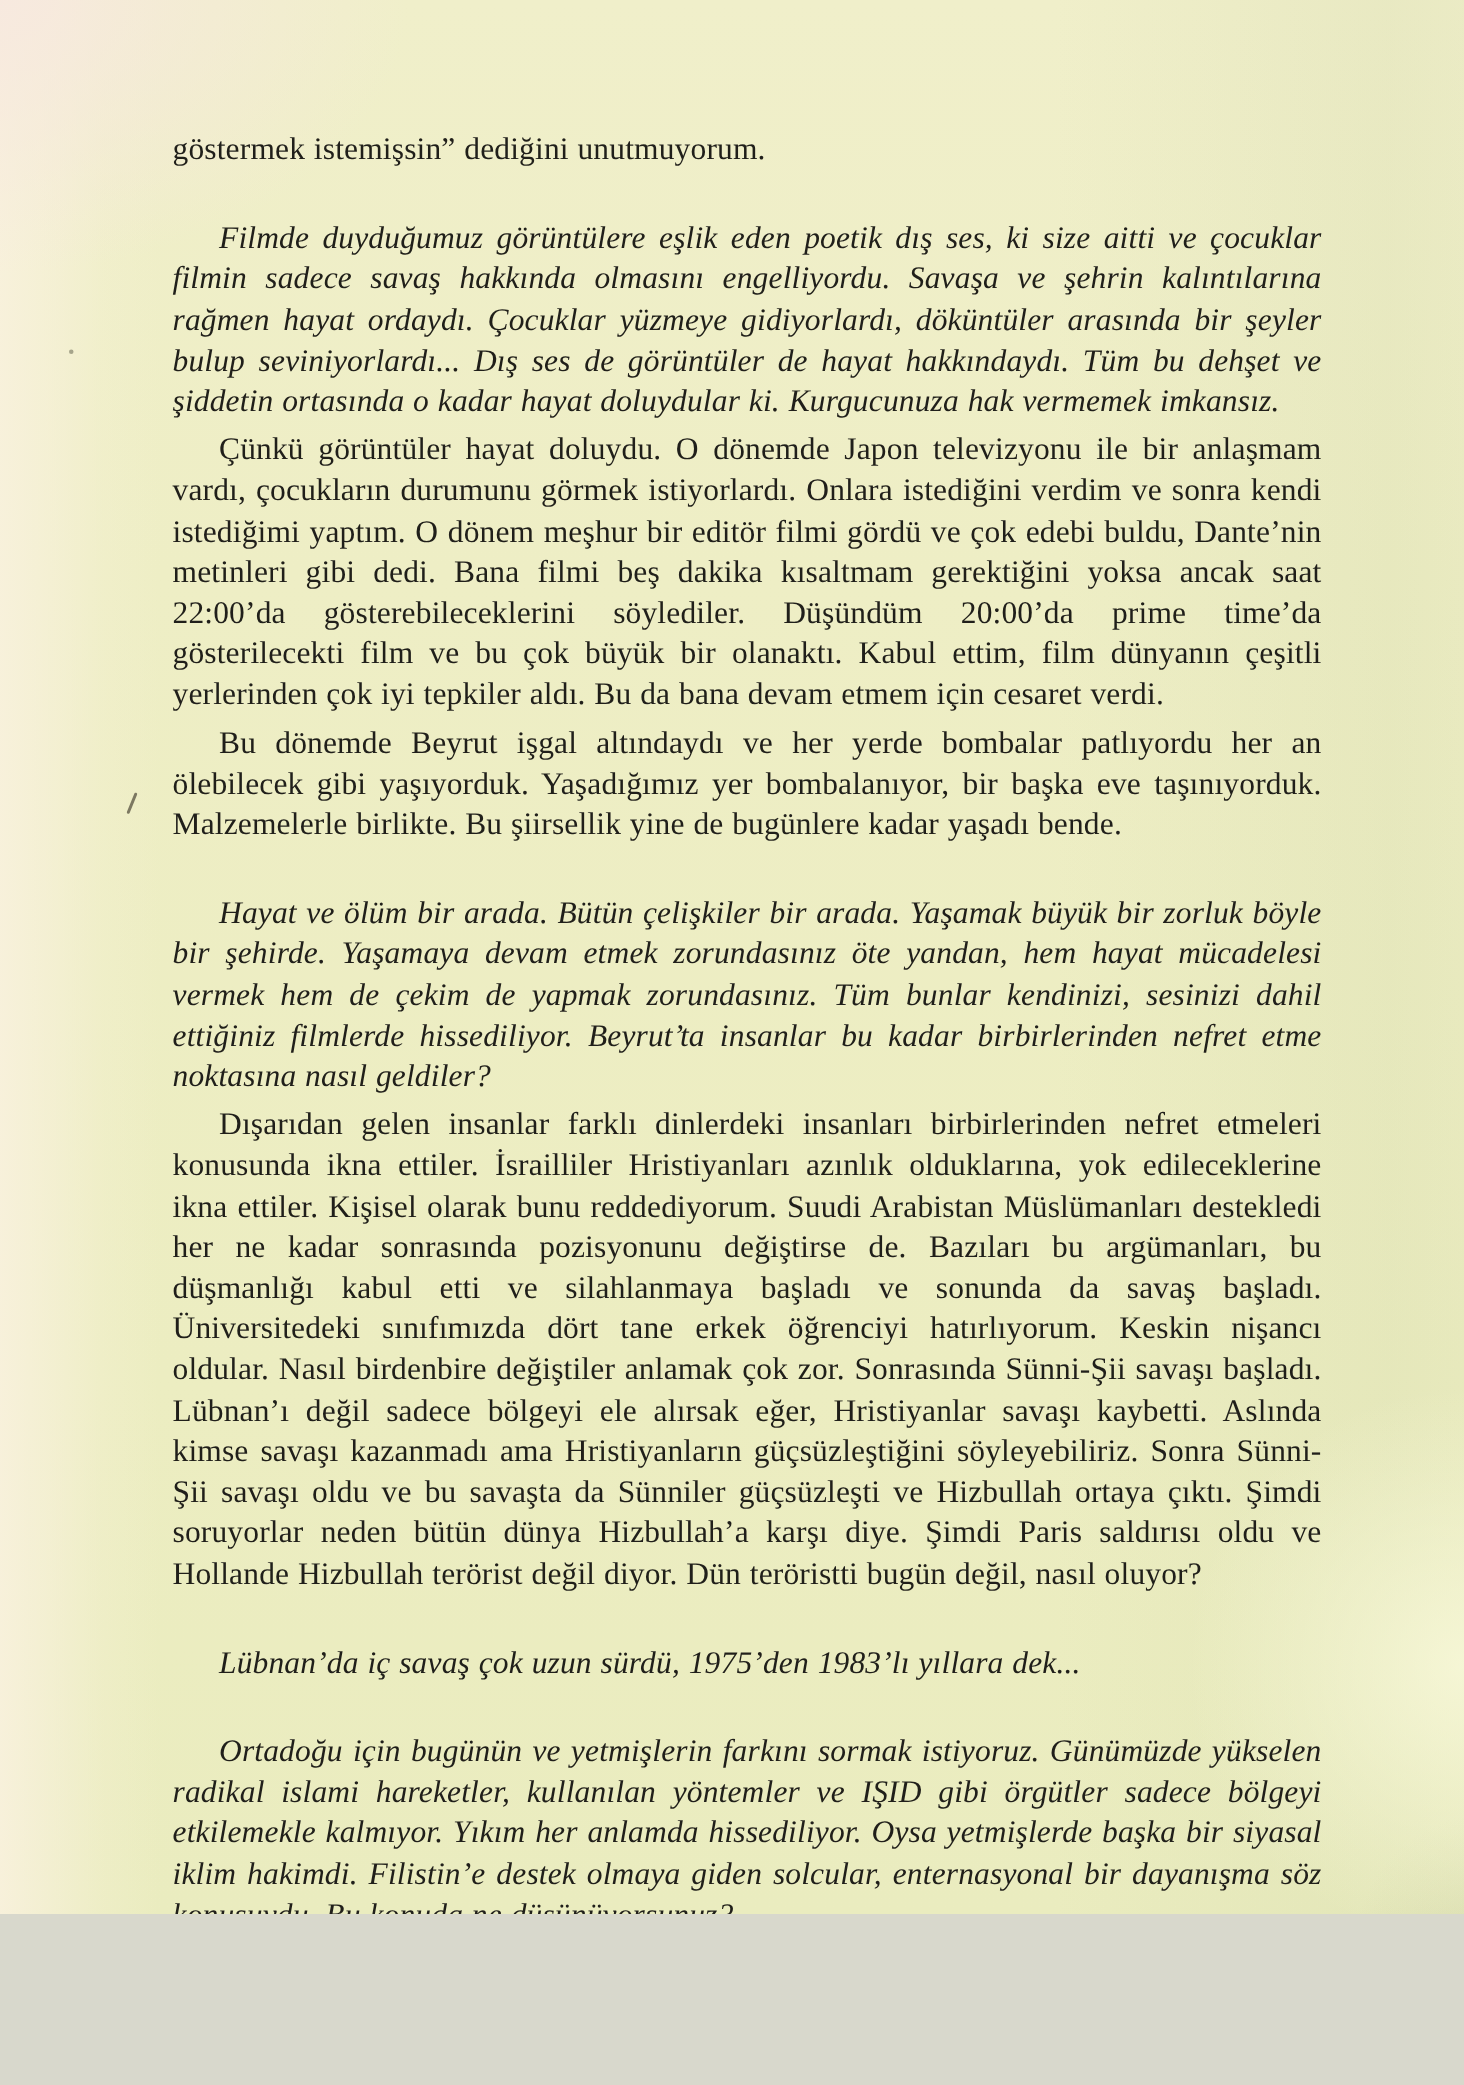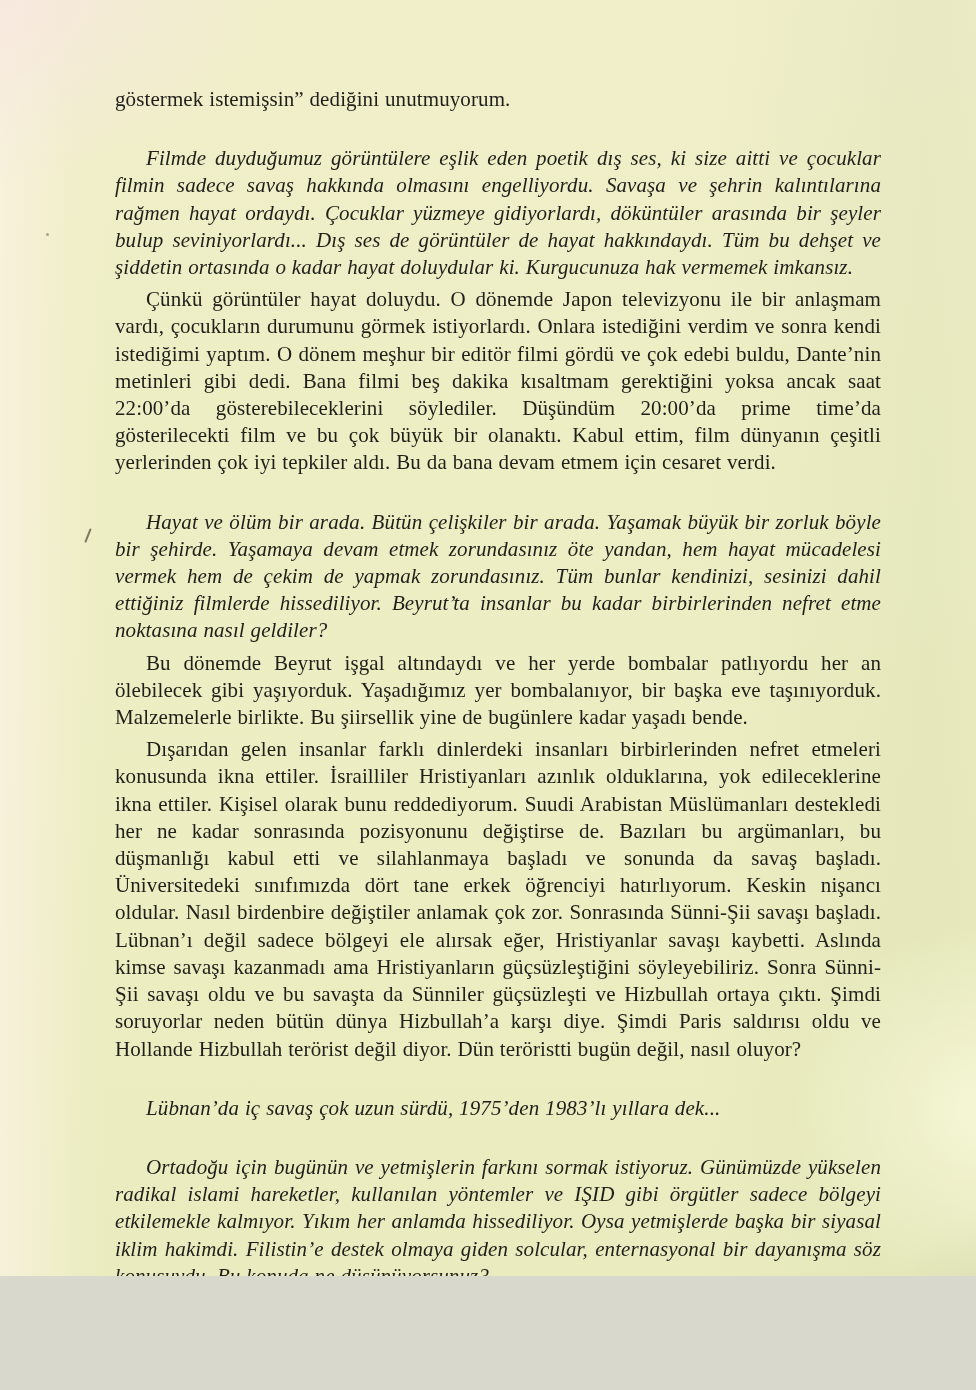--- a/index.html
+++ b/index.html
@@ -80,22 +80,22 @@
 <div class="page">
 
   <div class="pen-mark"></div>
   <div class="speck s1"></div>
   <div class="speck s2"></div>
 
   <main class="content">
     <p class="para first">göstermek istemişsin” dediğini unutmuyorum.</p>
     <p class="para q">Filmde duyduğumuz görüntülere eşlik eden poetik dış ses, ki size aitti ve çocuklar filmin sadece savaş hakkında olmasını engelliyordu. Savaşa ve şehrin kalıntılarına rağmen hayat ordaydı. Çocuklar yüzmeye gidiyorlardı, döküntüler arasında bir şeyler bulup seviniyorlardı... Dış ses de görüntüler de hayat hakkındaydı. Tüm bu dehşet ve şiddetin ortasında o kadar hayat doluydular ki. Kurgucunuza hak vermemek imkansız.</p>
     <p class="para">Çünkü görüntüler hayat doluydu. O dönemde Japon televizyonu ile bir anlaşmam vardı, çocukların durumunu görmek istiyorlardı. Onlara istediğini verdim ve sonra kendi istediğimi yaptım. O dönem meşhur bir editör filmi gördü ve çok edebi buldu, Dante’nin metinleri gibi dedi. Bana filmi beş dakika kısaltmam gerektiğini yoksa ancak saat 22:00’da gösterebileceklerini söylediler. Düşündüm 20:00’da prime time’da gösterilecekti film ve bu çok büyük bir olanaktı. Kabul ettim, film dünyanın çeşitli yerlerinden çok iyi tepkiler aldı. Bu da bana devam etmem için cesaret verdi.</p>
+    <p class="para">Bu dönemde Beyrut işgal altındaydı ve her yerde bombalar patlıyordu her an ölebilecek gibi yaşıyorduk. Yaşadığımız yer bombalanıyor, bir başka eve taşınıyorduk. Malzemelerle birlikte. Bu şiirsellik yine de bugünlere kadar yaşadı bende.</p>
     <p class="para q">Hayat ve ölüm bir arada. Bütün çelişkiler bir arada. Yaşamak büyük bir zorluk böyle bir şehirde. Yaşamaya devam etmek zorundasınız öte yandan, hem hayat mücadelesi vermek hem de çekim de yapmak zorundasınız. Tüm bunlar kendinizi, sesinizi dahil ettiğiniz filmlerde hissediliyor. Beyrut’ta insanlar bu kadar birbirlerinden nefret etme noktasına nasıl geldiler?</p>
-    <p class="para">Bu dönemde Beyrut işgal altındaydı ve her yerde bombalar patlıyordu her an ölebilecek gibi yaşıyorduk. Yaşadığımız yer bombalanıyor, bir başka eve taşınıyorduk. Malzemelerle birlikte. Bu şiirsellik yine de bugünlere kadar yaşadı bende.</p>
     <p class="para">Dışarıdan gelen insanlar farklı dinlerdeki insanları birbirlerinden nefret etmeleri konusunda ikna ettiler. İsrailliler Hristiyanları azınlık olduklarına, yok edileceklerine ikna ettiler. Kişisel olarak bunu reddediyorum. Suudi Arabistan Müslümanları destekledi her ne kadar sonrasında pozisyonunu değiştirse de. Bazıları bu argümanları, bu düşmanlığı kabul etti ve silahlanmaya başladı ve sonunda da savaş başladı. Üniversitedeki sınıfımızda dört tane erkek öğrenciyi hatırlıyorum. Keskin nişancı oldular. Nasıl birdenbire değiştiler anlamak çok zor. Sonrasında Sünni-Şii savaşı başladı. Lübnan’ı değil sadece bölgeyi ele alırsak eğer, Hristiyanlar savaşı kaybetti. Aslında kimse savaşı kazanmadı ama Hristiyanların güçsüzleştiğini söyleyebiliriz. Sonra Sünni-Şii savaşı oldu ve bu savaşta da Sünniler güçsüzleşti ve Hizbullah ortaya çıktı. Şimdi soruyorlar neden bütün dünya Hizbullah’a karşı diye. Şimdi Paris saldırısı oldu ve Hollande Hizbullah terörist değil diyor. Dün teröristti bugün değil, nasıl oluyor?</p>
     <p class="para q">Lübnan’da iç savaş çok uzun sürdü, 1975’den 1983’lı yıllara dek...</p>
     <p class="para q">Ortadoğu için bugünün ve yetmişlerin farkını sormak istiyoruz. Günümüzde yükselen radikal islami hareketler, kullanılan yöntemler ve IŞID gibi örgütler sadece bölgeyi etkilemekle kalmıyor. Yıkım her anlamda hissediliyor. Oysa yetmişlerde başka bir siyasal iklim hakimdi. Filistin’e destek olmaya giden solcular, enternasyonal bir dayanışma söz konusuydu. Bu konuda ne düşünüyorsunuz?</p>
     <p class="para">Yetmişler çok özel yıllardı. O dönem fikirler vardı ve bu fikirlere, ideolojilere inanı-</p>
   </main>
 
   <footer class="footer">
     <span class="journal">YENİ FİLM 2016 / 39-40</span>
     <span class="pageno">99</span>
   </footer>

